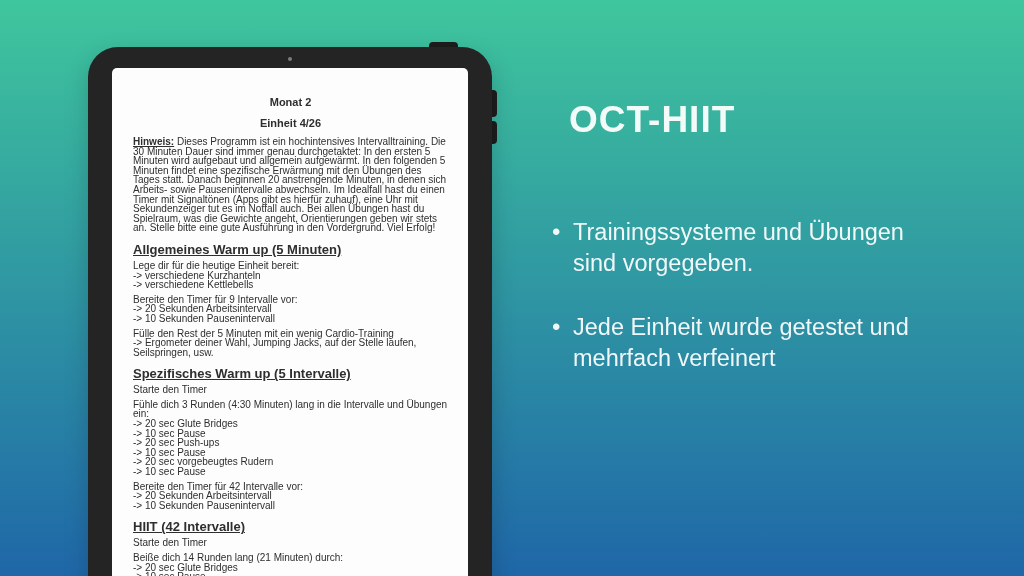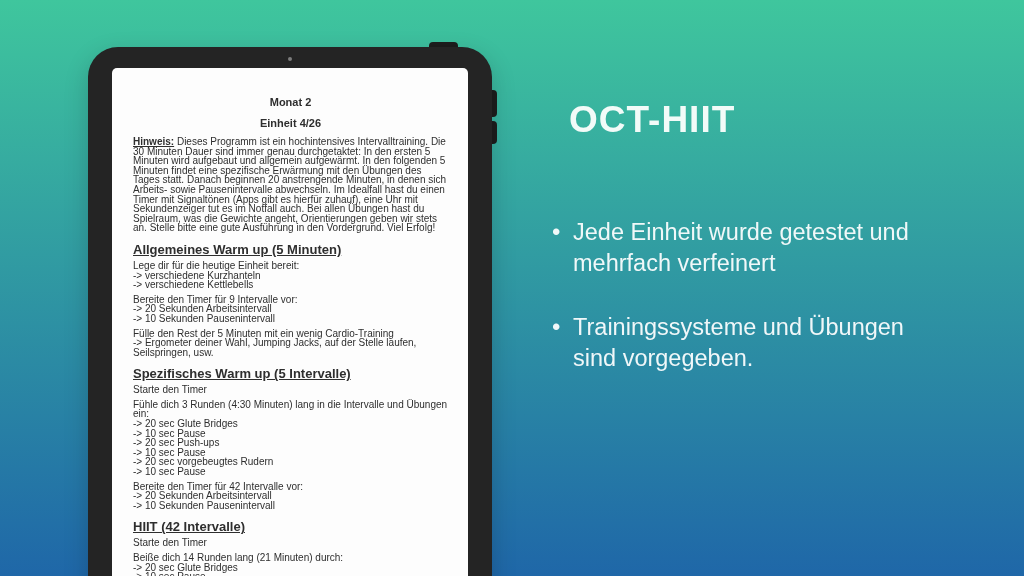--- a/index.html
+++ b/index.html
@@ -92,18 +92,18 @@
               <p class="doc-para">Beiße dich 14 Runden lang (21 Minuten) durch:<br>-&gt; 20 sec Glute Bridges<br>-&gt; 10 sec Pause<br>-&gt; 20 sec Push-ups<br>-&gt; 10 sec Pause<br>-&gt; 20 sec vorgebeugtes Rudern<br>-&gt; 10 sec Pause</p>
             </div>
         </div>
       </div>
     </div>
   </div>
 
   <div class="panel">
     <h1 class="panel-title">OCT-HIIT</h1>
     <ul class="bullets" id="bullet-list">
+        <li>Trainingssysteme und Übungen sind vorgegeben.</li>
         <li>Jede Einheit wurde getestet und mehrfach verfeinert</li>
-        <li>Trainingssysteme und Übungen sind vorgegeben.</li>
       </ul>
   </div>
 
 </div>
 
 </body></html>

